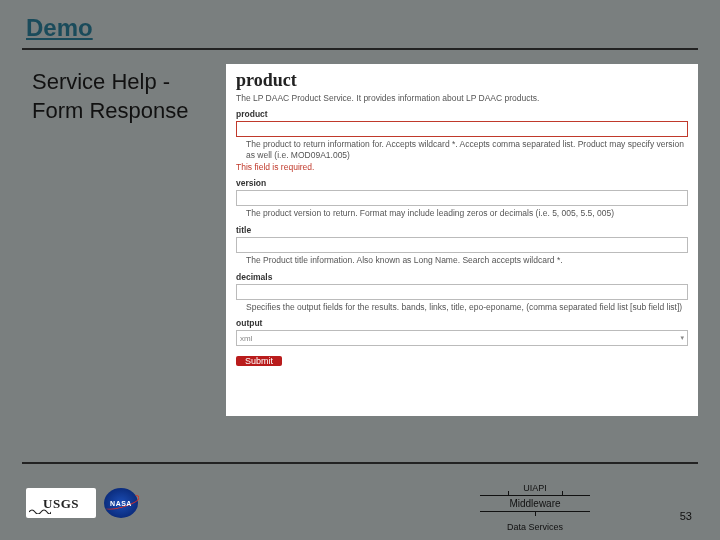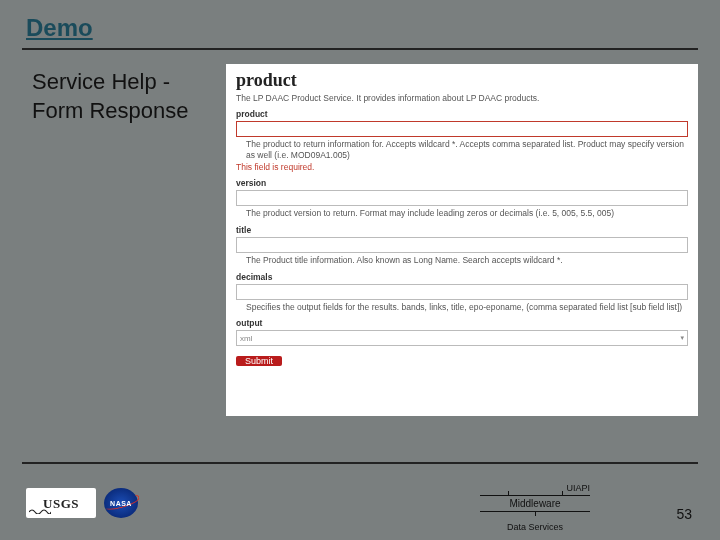--- a/index.html
+++ b/index.html
@@ -199,21 +199,21 @@
   .stack-box {
     position: absolute;
     right: 130px;
     bottom: 8px;
     width: 110px;
     font-size: 9px;
     color: #111;
   }
   .stack-top {
     display: flex;
-    justify-content: flex-end;
+    justify-content: center;
     padding-bottom: 1px;
   }
   .stack-mid {
     border-top: 1px solid #111;
     border-bottom: 1px solid #111;
     text-align: center;
     padding: 2px 0;
     font-size: 10px;
     margin: 1px 0;
     position: relative;
@@ -227,21 +227,21 @@
   .stack-tick-top-right { top: -5px; right: 25%; }
   .stack-tick-bot { bottom: -5px; left: 50%; }
   .stack-bottom {
     text-align: center;
     padding-top: 9px;
   }
   .page-num {
     position: absolute;
     right: 28px;
     bottom: 18px;
-    font-size: 14px;
+    font-size: 11px;
     color: #111;
   }
 </style>
 </head>
 <body>
 
 <div class="slide">
 
   <div class="title-row">
     <div class="slide-title">Demo</div>

